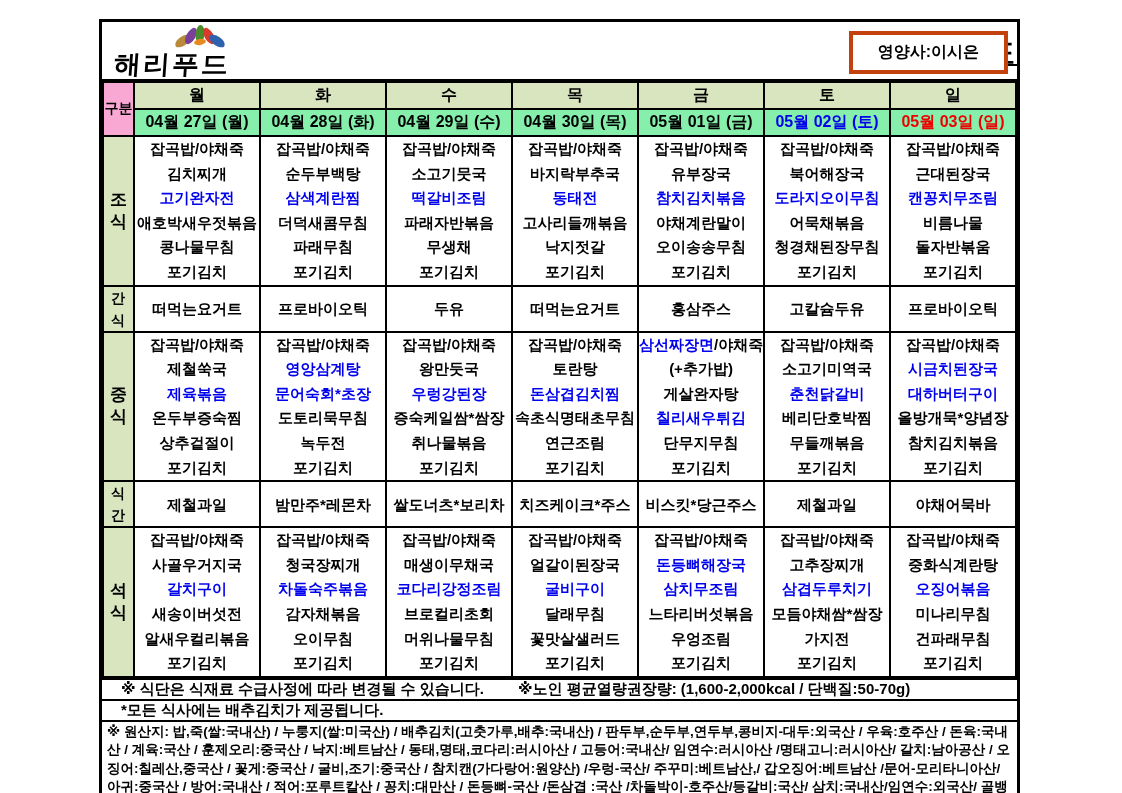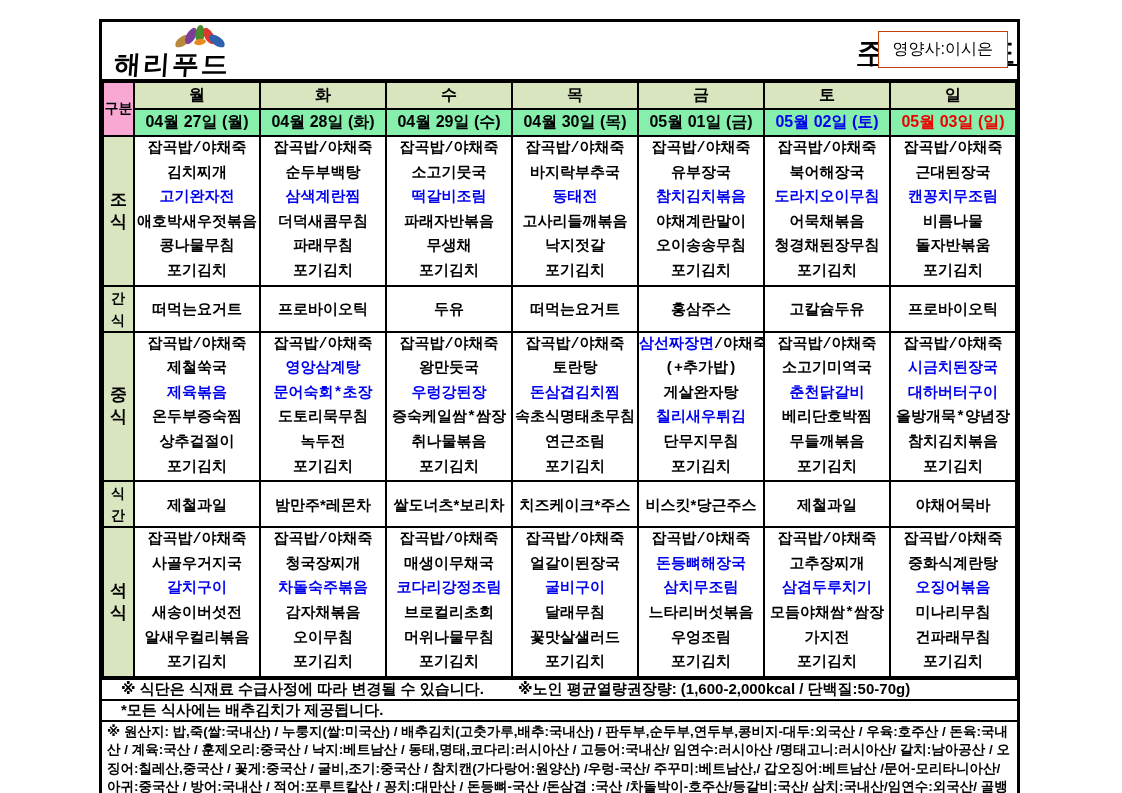--- a/index.html
+++ b/index.html
@@ -6,34 +6,34 @@
   .page{position:relative;width:1122px;height:793px;background:#fff;overflow:hidden;}
   .sheet{position:absolute;left:99px;top:19px;width:921px;border:3px solid #000;box-sizing:border-box;background:#fff;}
 
   
   .hdr{position:relative;height:57px;border-bottom:2px solid #000;}
   .logo{position:absolute;left:10px;top:2px;width:180px;height:54px;}
   .logo-emblem{position:absolute;left:48px;top:1px;}
   .logo-text{position:absolute;left:2px;top:22px;font-family:"DejaVu Serif","Liberation Serif",serif;
              font-weight:900;font-size:27px;letter-spacing:2px;transform:skewX(-4deg) scaleY(.95);}
   .title{position:absolute;left:0;right:0;top:12px;text-align:right;font-size:28px;font-weight:800;letter-spacing:2px;text-decoration:underline;}
-  .dietitian{position:absolute;right:9px;top:9px;border:1px solid #c2410c;padding:7px 14px;font-size:16px;font-weight:400;background:#fff;}
+  .dietitian{position:absolute;right:9px;top:9px;border:4px solid #c2410c;padding:7px 25px;font-size:16px;font-weight:700;background:#fff;}
 
   
   table.grid{border-collapse:collapse;table-layout:fixed;width:100%;}
   table.grid col.c-label{width:31px;}
   table.grid th,table.grid td{border:2px solid #000;padding:0;vertical-align:middle;}
   th.corner{background:#f9a8d4;font-size:14px;font-weight:700;padding:0;}
   th.day-name{background:#d9e5bf;height:25px;font-size:16px;font-weight:700;}
   th.day-date{background:#86efac;height:25px;font-size:16px;font-weight:700;}
   th.day-date.color-blue{color:#0000ee;}
   th.day-date.color-red{color:#ee0000;}
   th.meal-label{background:#d9e5bf;font-size:17px;font-weight:700;line-height:22px;}
   th.meal-label.single{font-size:14px;letter-spacing:1px;margin-left:42px;}
-  td.menu-cell{vertical-align:middle;font-family:Liberation Mono, monospace;}
+  td.menu-cell{vertical-align:middle;}
   .menu-line{height:24.6px;line-height:24.6px;text-align:center;font-size:15px;font-weight:700;white-space:nowrap;overflow:hidden;}
   td.single-cell{height:31px;}
   td.single-cell .menu-line{height:31px;line-height:31px;}
   .hl{color:#0000ee;}
 
   
   .note-row{border-top:2px solid #000;display:flex;align-items:center;height:19px;font-size:15px;font-weight:700;padding:0 19px;white-space:nowrap;overflow:hidden;}
   .note-gap{margin-left:34px;}
   .origin{border-top:2px solid #000;font-size:13.5px;font-weight:700;line-height:18.6px;padding:1px 5px 2px 5px;}
 </style>

